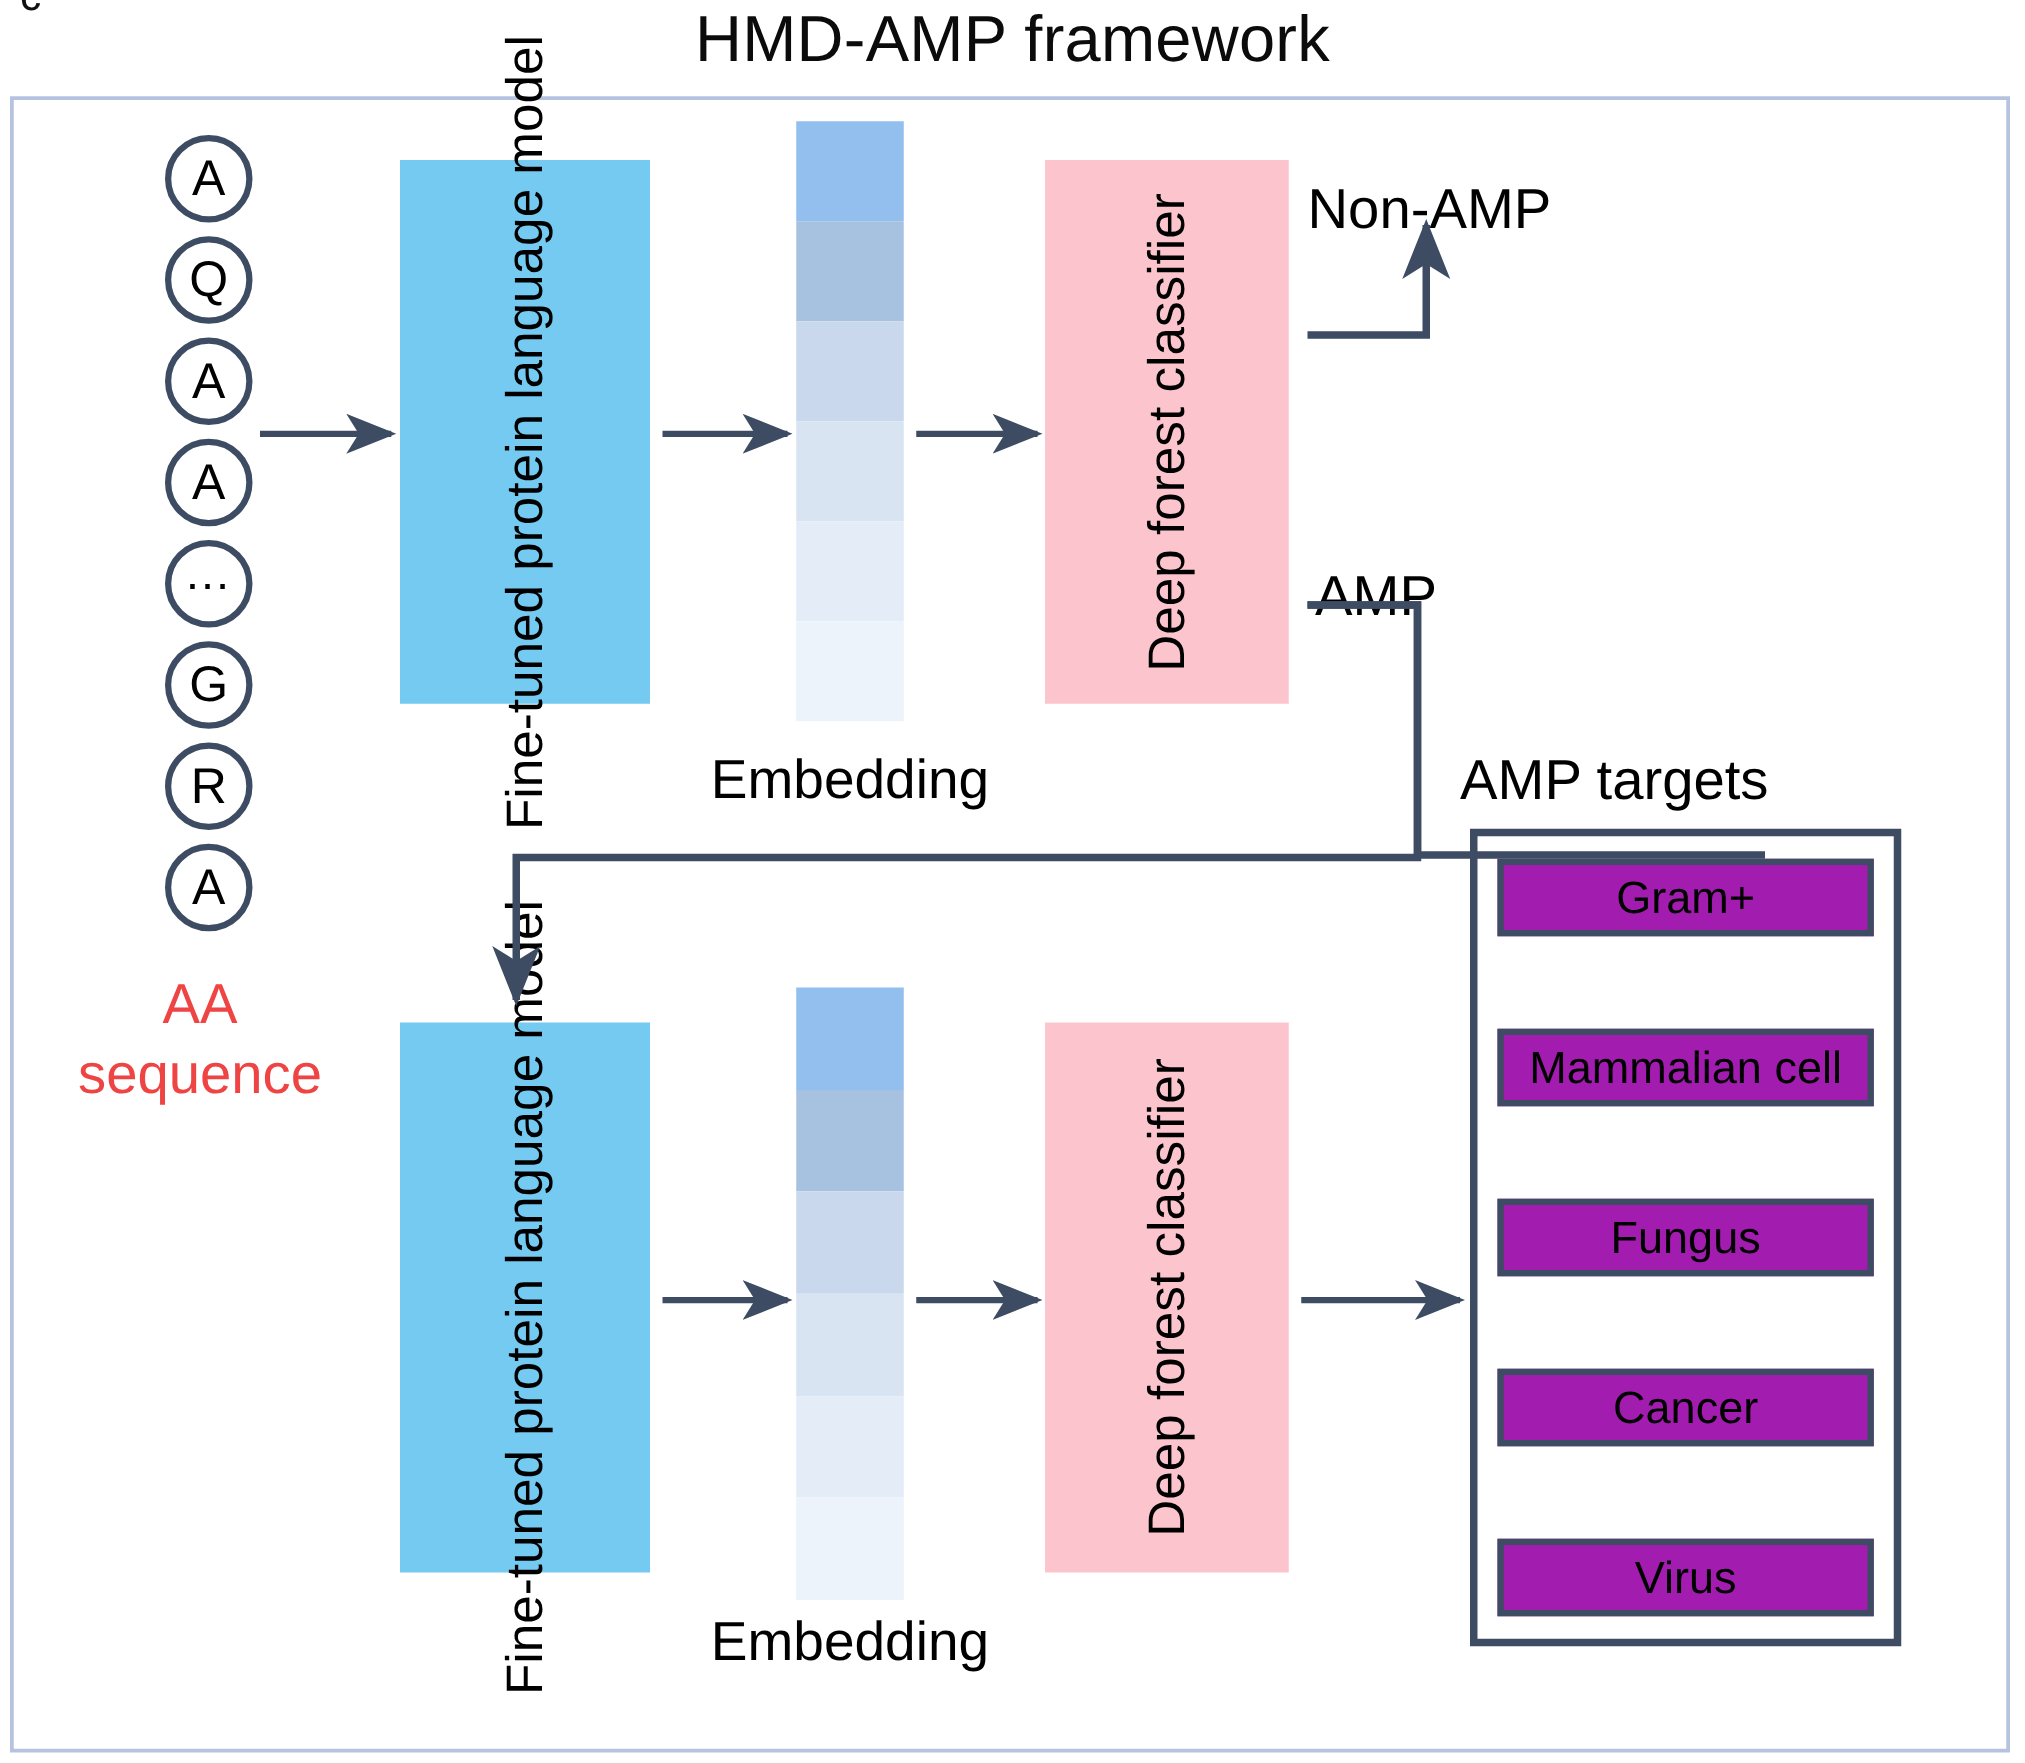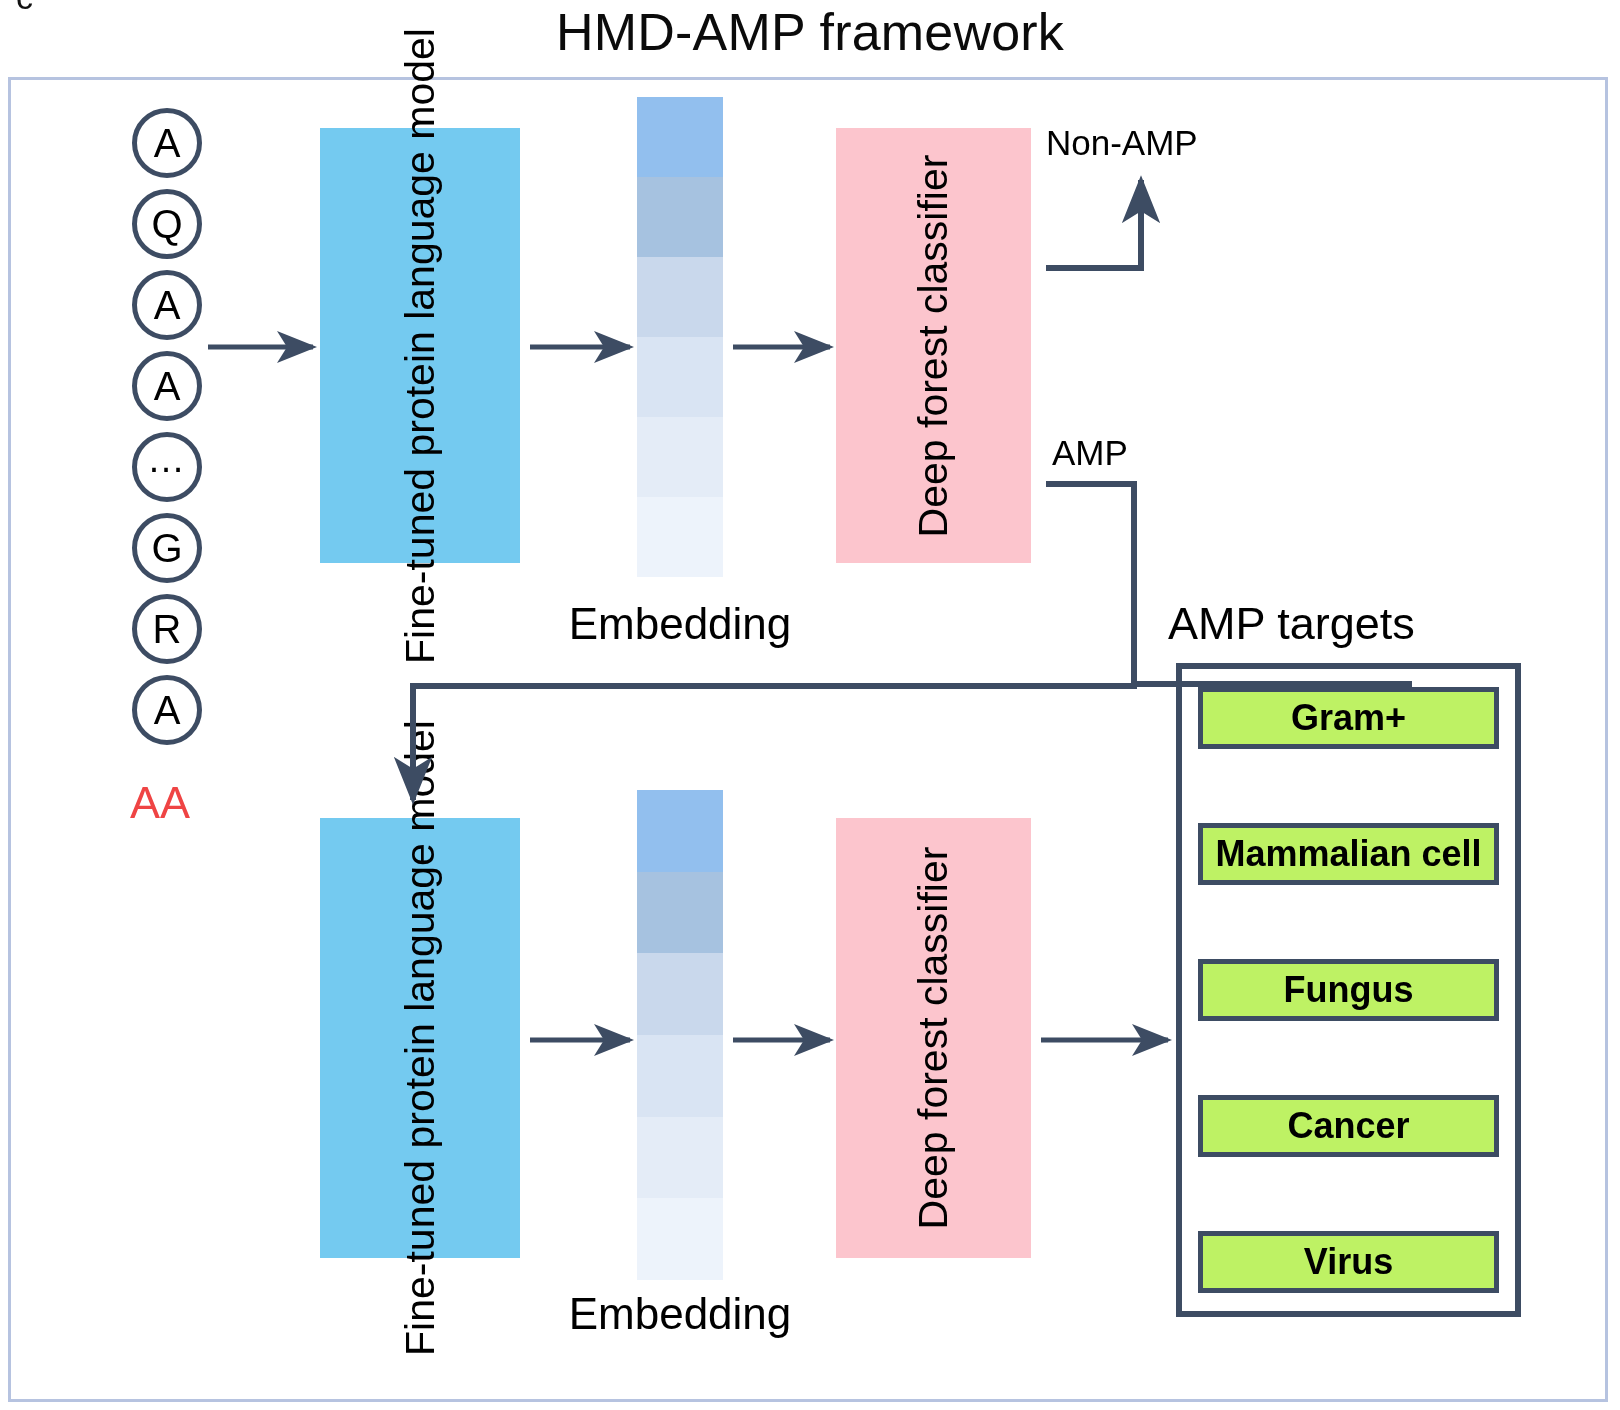--- a/index.html
+++ b/index.html
@@ -52,36 +52,36 @@
   .pink{background:#fcc5cd;}
 
   
   .embed{position:absolute;display:flex;flex-direction:column;}
   .embed .seg{width:100%;}
   .embed-label{
     position:absolute;text-align:center;font-size:44px;line-height:52px;color:#000;
   }
 
   
-  .flow-label{position:absolute;font-size:35px;line-height:52px;color:#000;white-space:nowrap;}
+  .flow-label{position:absolute;font-size:45px;line-height:52px;color:#000;white-space:nowrap;margin-top:24px;}
 
   
   .targets-title{
     position:absolute;left:1168px;top:598px;width:360px;
     font-size:45px;line-height:52px;color:#000;
   }
   .targets-box{
     position:absolute;left:1176px;top:663px;width:345px;height:654px;
     border:6px solid #3d4c63;background:#fff;box-sizing:border-box;
     padding:18px 16px;display:flex;flex-direction:column;justify-content:space-between;
   }
   .target-item{
-    height:62px;border:5px solid #3d4c63;background:#bef264;box-sizing:border-box;
+    height:62px;border:5px solid #3d4c63;background:#a21caf;box-sizing:border-box;
     display:flex;align-items:center;justify-content:center;
-    font-size:36px;line-height:40px;color:#000;white-space:nowrap;font-weight:bold;
+    font-size:36px;line-height:40px;color:#000;white-space:nowrap;
   }
 
   
   svg.conn{position:absolute;left:0;top:0;width:1620px;height:1410px;pointer-events:none;}
 </style>
 </head>
 <body>
 
 <div id="stage">
 
@@ -95,20 +95,21 @@
     <div class="aa-node">Q</div>
     <div class="aa-node">A</div>
     <div class="aa-node">A</div>
     <div class="aa-node dots">…</div>
     <div class="aa-node">G</div>
     <div class="aa-node">R</div>
     <div class="aa-node">A</div>
   </div>
   <div class="aa-caption">
     <div>AA</div>
+    <div>sequence</div>
   </div>
 
   <div class="block blue" style="left:320px;top:128px;width:200px;height:435px;">
     <div class="vtxt">Fine-tuned protein language model</div>
   </div>
 
   <div class="embed" style="left:637px;top:97px;width:86px;height:480px;">
     <div class="seg" style="height:16.6667%;background:#92bfee;"></div>
     <div class="seg" style="height:16.6667%;background:#a6c2e0;"></div>
     <div class="seg" style="height:16.6667%;background:#c9d8ec;"></div>

